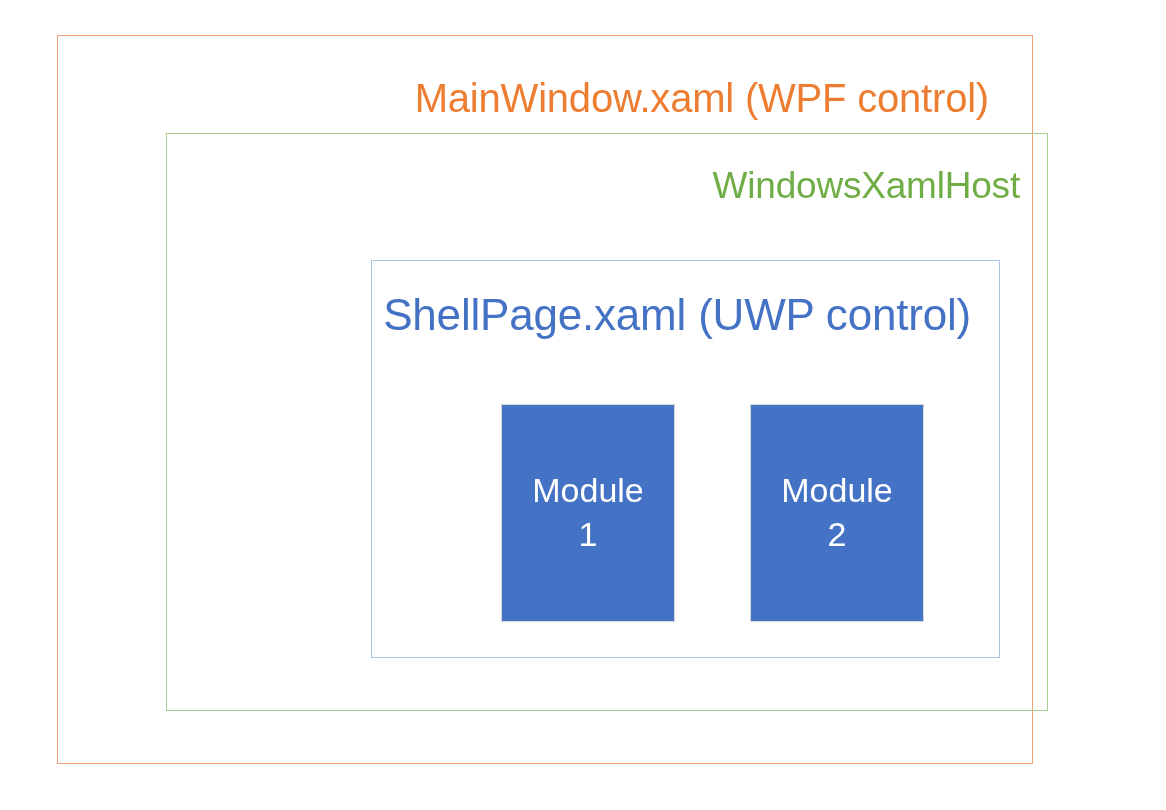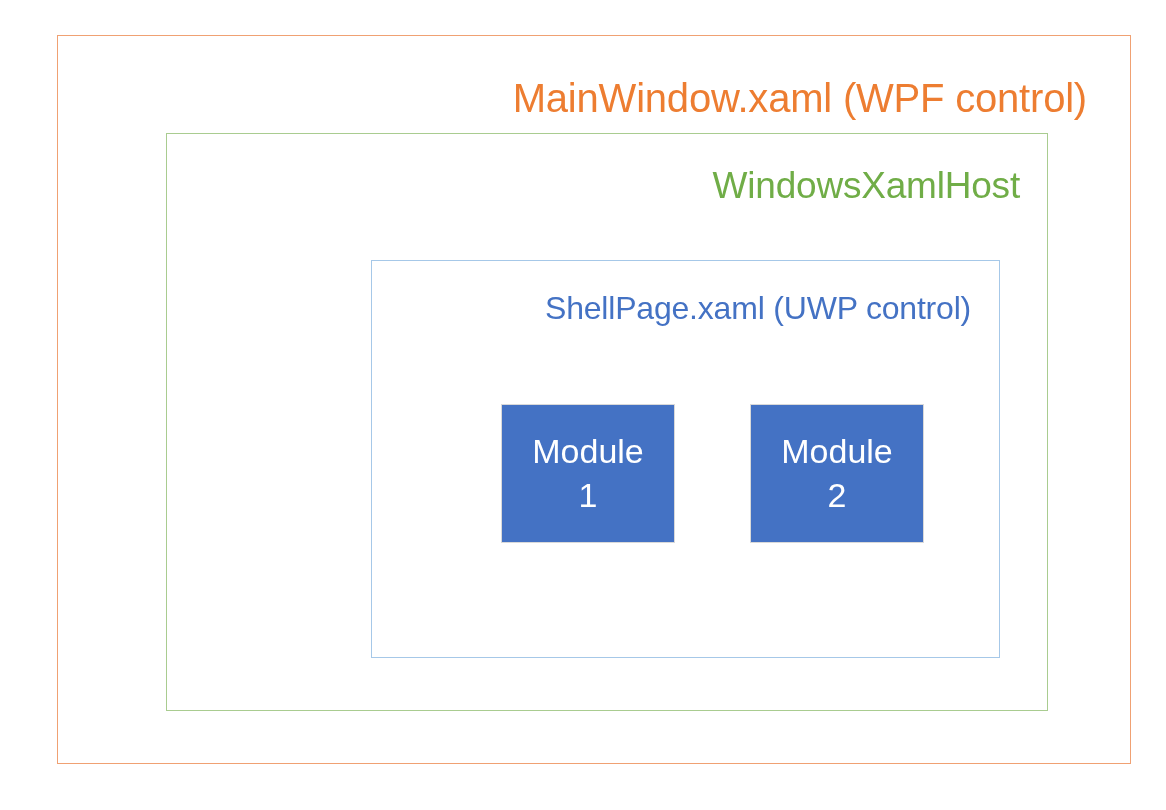--- a/index.html
+++ b/index.html
@@ -21,21 +21,21 @@
   
   .layer {
     position: absolute;
     box-sizing: border-box;
     background: transparent;
   }
 
   .layer-outer {
     left: 57px;
     top: 35px;
-    width: 1074px;
+    width: 976px;
     height: 729px;
     border: 1.6px solid #F0A173;
   }
 
   .layer-middle {
     left: 166px;
     top: 133px;
     width: 882px;
     height: 578px;
     border: 1.6px solid #A9CC90;
@@ -68,30 +68,30 @@
   .title-middle {
     right: 27px;
     top: 32px;
     font-size: 37px;
     color: #70AD47;
   }
 
   .title-inner {
     right: 28px;
     top: 30px;
-    font-size: 32px;
+    font-size: 44px;
     color: #4472C4;
   }
 
   
   .module {
     position: absolute;
     box-sizing: border-box;
     width: 174px;
-    height: 139px;
+    height: 218px;
     background: #4472C4;
     border: 1px solid #D9D9D9;
     display: flex;
     flex-direction: column;
     align-items: center;
     justify-content: center;
     color: #FFFFFF;
     font-size: 34px;
     line-height: 1.28;
     text-align: center;

